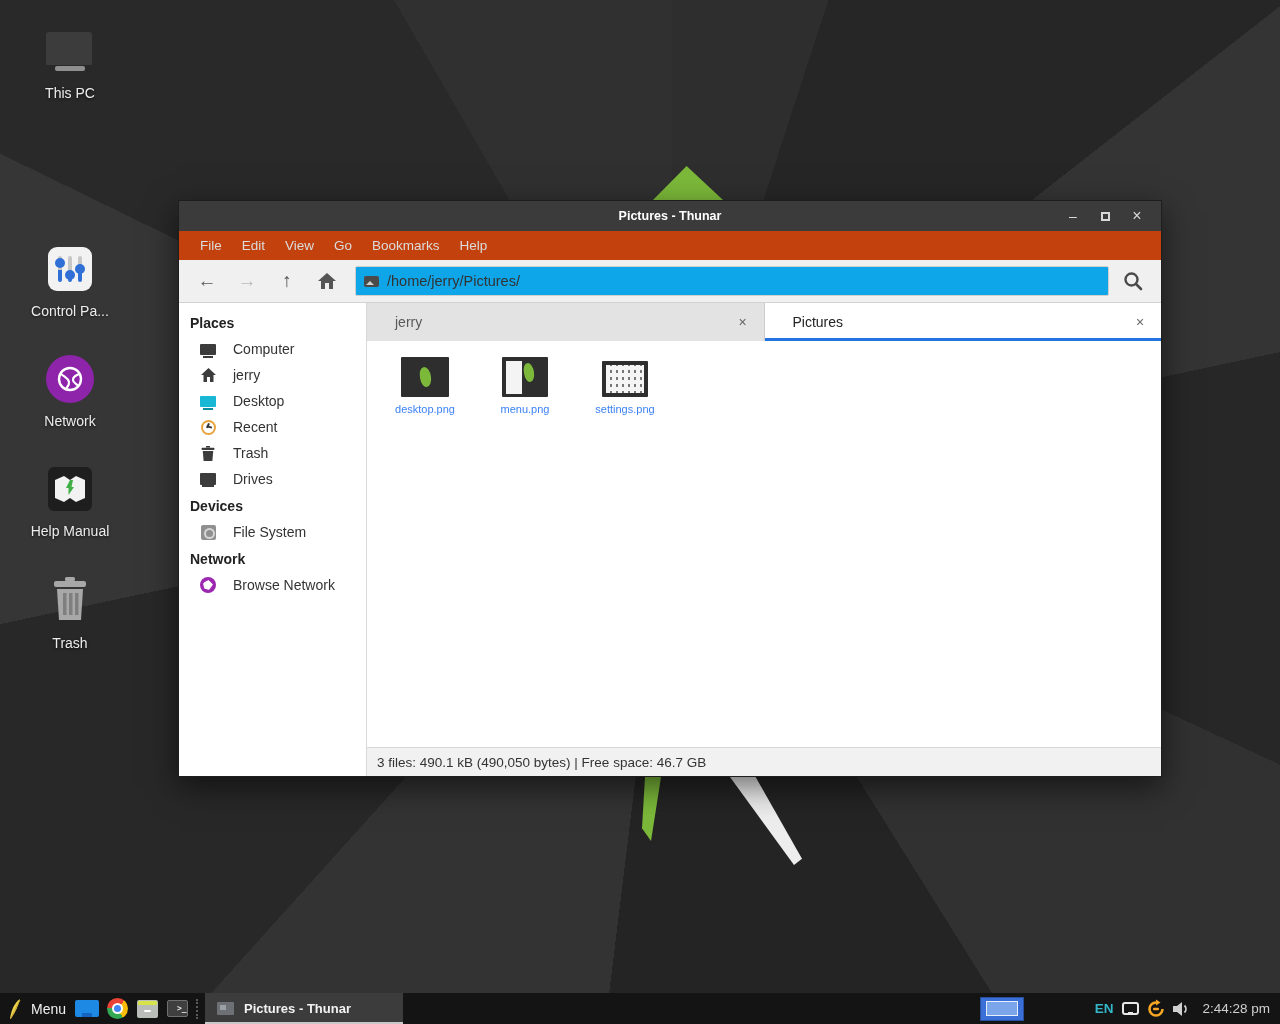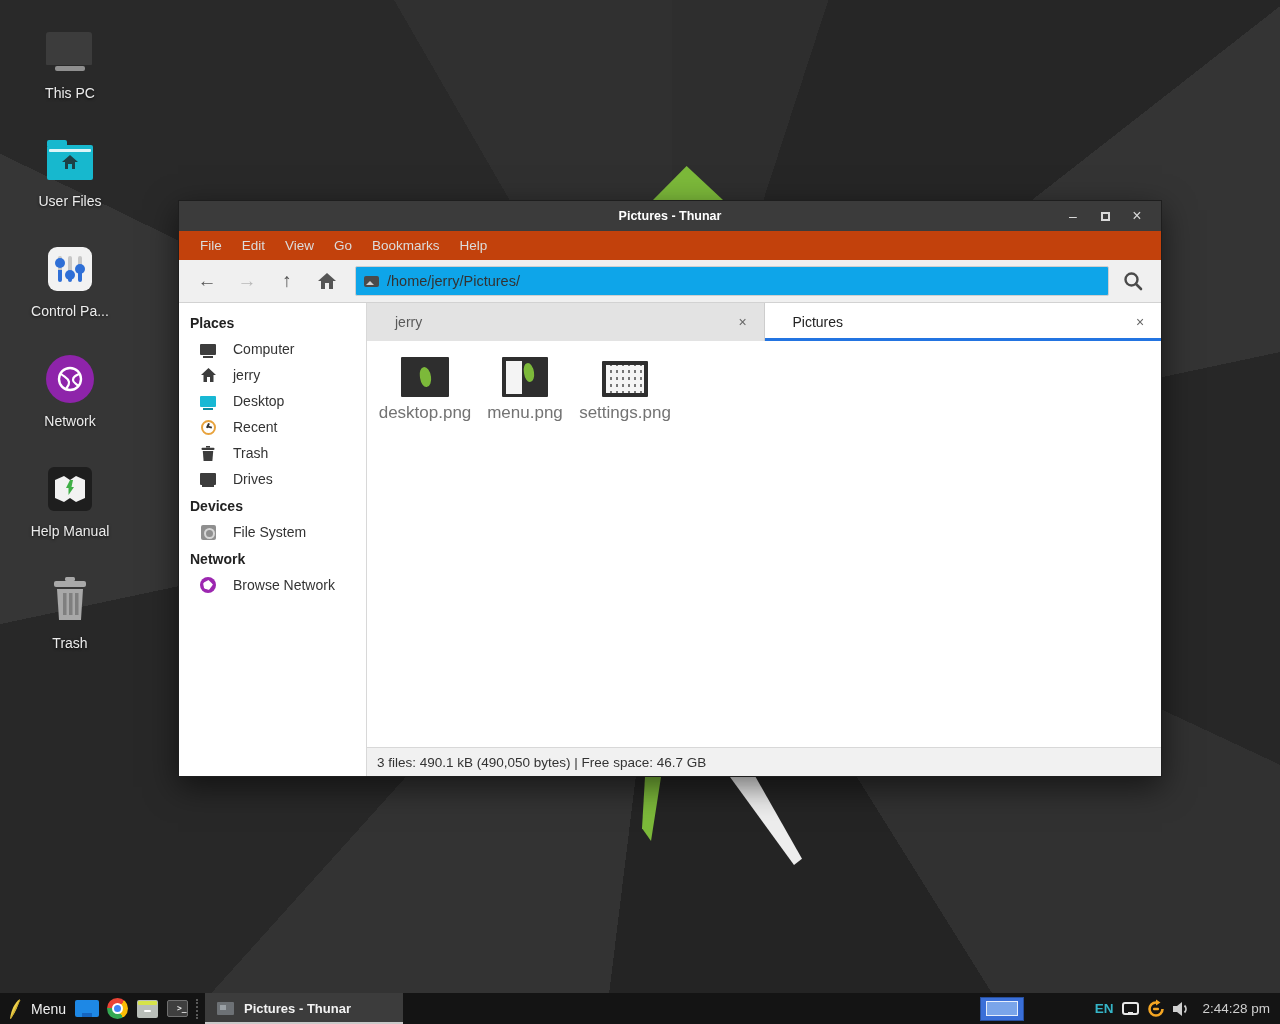--- a/index.html
+++ b/index.html
@@ -88,21 +88,21 @@
   .tab { flex:1; display:flex; align-items:center; padding:0 12px 0 28px; position:relative; cursor:pointer;
     border-right:1px solid #cdcdcd; background:#e3e3e3; }
   .tab .tlabel { font-size:14px; color:#5a5a5a; flex:1; }
   .tab .tclose { color:#666; font-size:14px; width:18px; text-align:center; cursor:pointer; }
   .tab.active { background:#fff; border-right:none; }
   .tab.active .tlabel { color:#222; }
   .tab.active::after { content:""; position:absolute; left:0; right:0; bottom:0; height:3px; background:#2374e1; }
   .filespane { flex:1; background:#fff; padding:8px 0 0 8px; display:flex; align-items:flex-start; }
   .fitem { width:100px; text-align:center; padding-top:4px; cursor:pointer; }
   .fthumb { height:44px; display:flex; align-items:flex-end; justify-content:center; margin-bottom:6px; }
-  .fname { font-size:17px; color:#737373; }
+  .fname { font-size:11px; color:#3b82f6; }
   .th-desktop { width:48px; height:40px; background:#2e2e2e; border-radius:1px; position:relative; overflow:hidden; }
   .th-desktop::after { content:""; position:absolute; left:19px; top:10px; width:11px; height:20px; background:#7cb93a;
     border-radius:45% 55% 50% 50%; transform:rotate(-8deg); }
   .th-menu { width:46px; height:40px; background:#2e2e2e; border-radius:1px; position:relative; overflow:hidden; }
   .th-menu::before { content:""; position:absolute; left:4px; top:4px; width:16px; height:33px; background:#f4f4f4; }
   .th-menu::after { content:""; position:absolute; left:22px; top:6px; width:10px; height:19px; background:#7cb93a;
     border-radius:45% 55% 50% 50%; transform:rotate(-8deg); }
   .th-settings { width:46px; height:36px; background:#2e2e2e; border-radius:1px; position:relative; }
   .th-settings::after { content:""; position:absolute; left:4px; top:4px; right:4px; bottom:4px; background:#f5f5f5;
     background-image:radial-gradient(#777 1px, transparent 1.2px); background-size:6px 7px; background-position:2px 3px; }
@@ -154,30 +154,20 @@
 
   <div class="dicon" style="top:26px">
     <div class="dart">
         <div class="ic-thispc">
           <div class="scr"></div>
           <div class="base"></div>
         </div>
       </div>
     <span class="dlabel">This PC</span>
   </div>
-  <div class="dicon" style="top:134px">
-    <div class="dart">
-        <div class="ic-folder">
-      <svg width="18" height="16" viewBox="0 0 18 16">
-            <path d="M9 1 L17 8 H14 V15 H11 V10 H7 V15 H4 V8 H1 Z" fill="#1d4046"></path>
-          </svg>
-    </div>
-      </div>
-    <span class="dlabel">User Files</span>
-  </div>
   <div class="dicon" style="top:244px">
     <div class="dart">
         <div class="ic-cpanel">
           <i class="k1"></i>
           <i class="k2"></i>
           <i class="k3"></i>
         </div>
       </div>
     <span class="dlabel">Control Pa...</span>
   </div>

